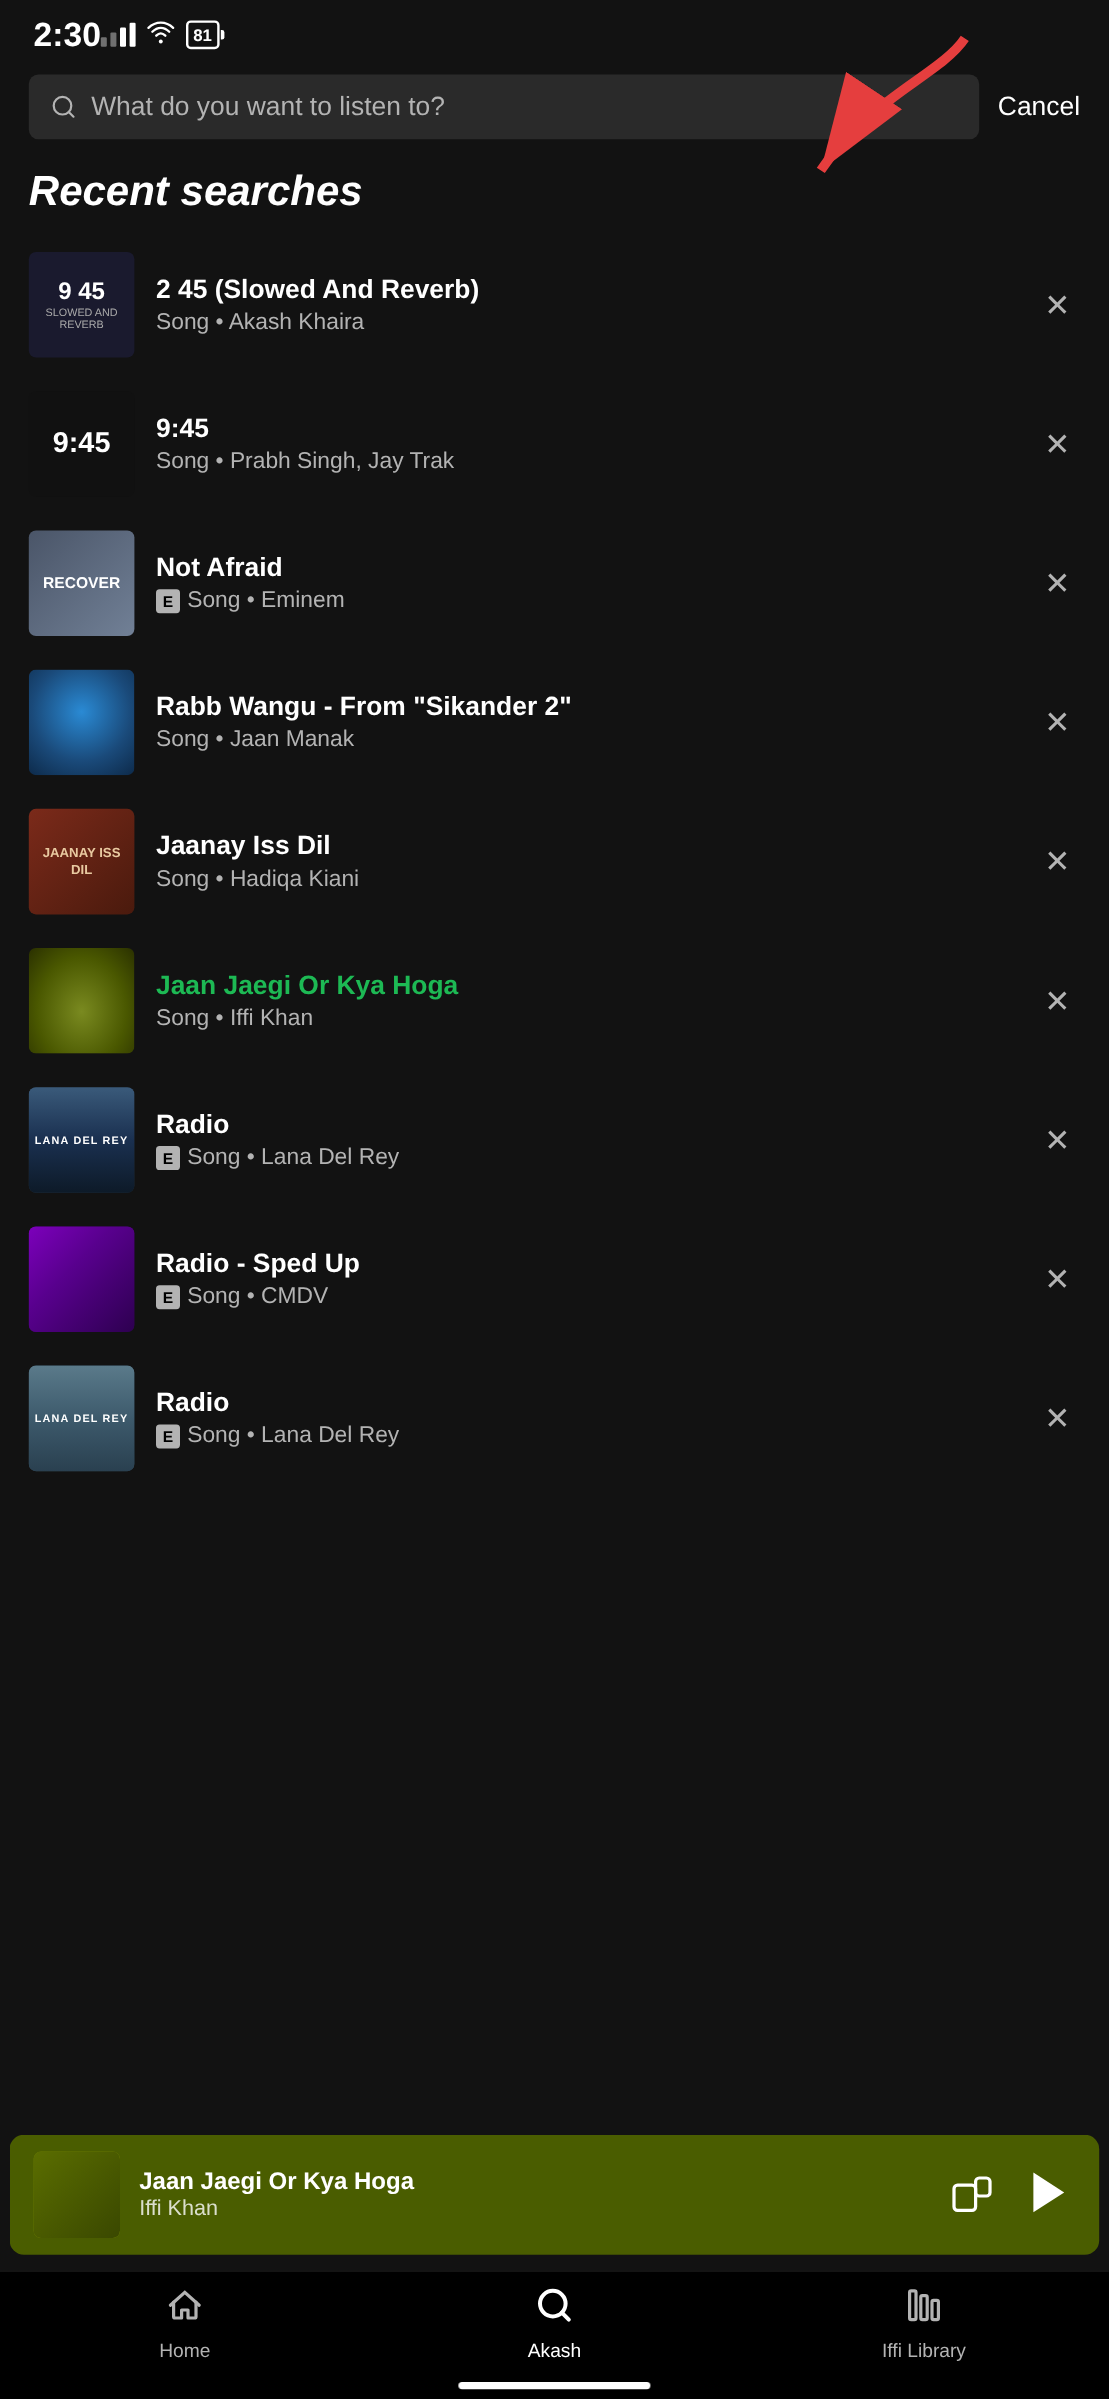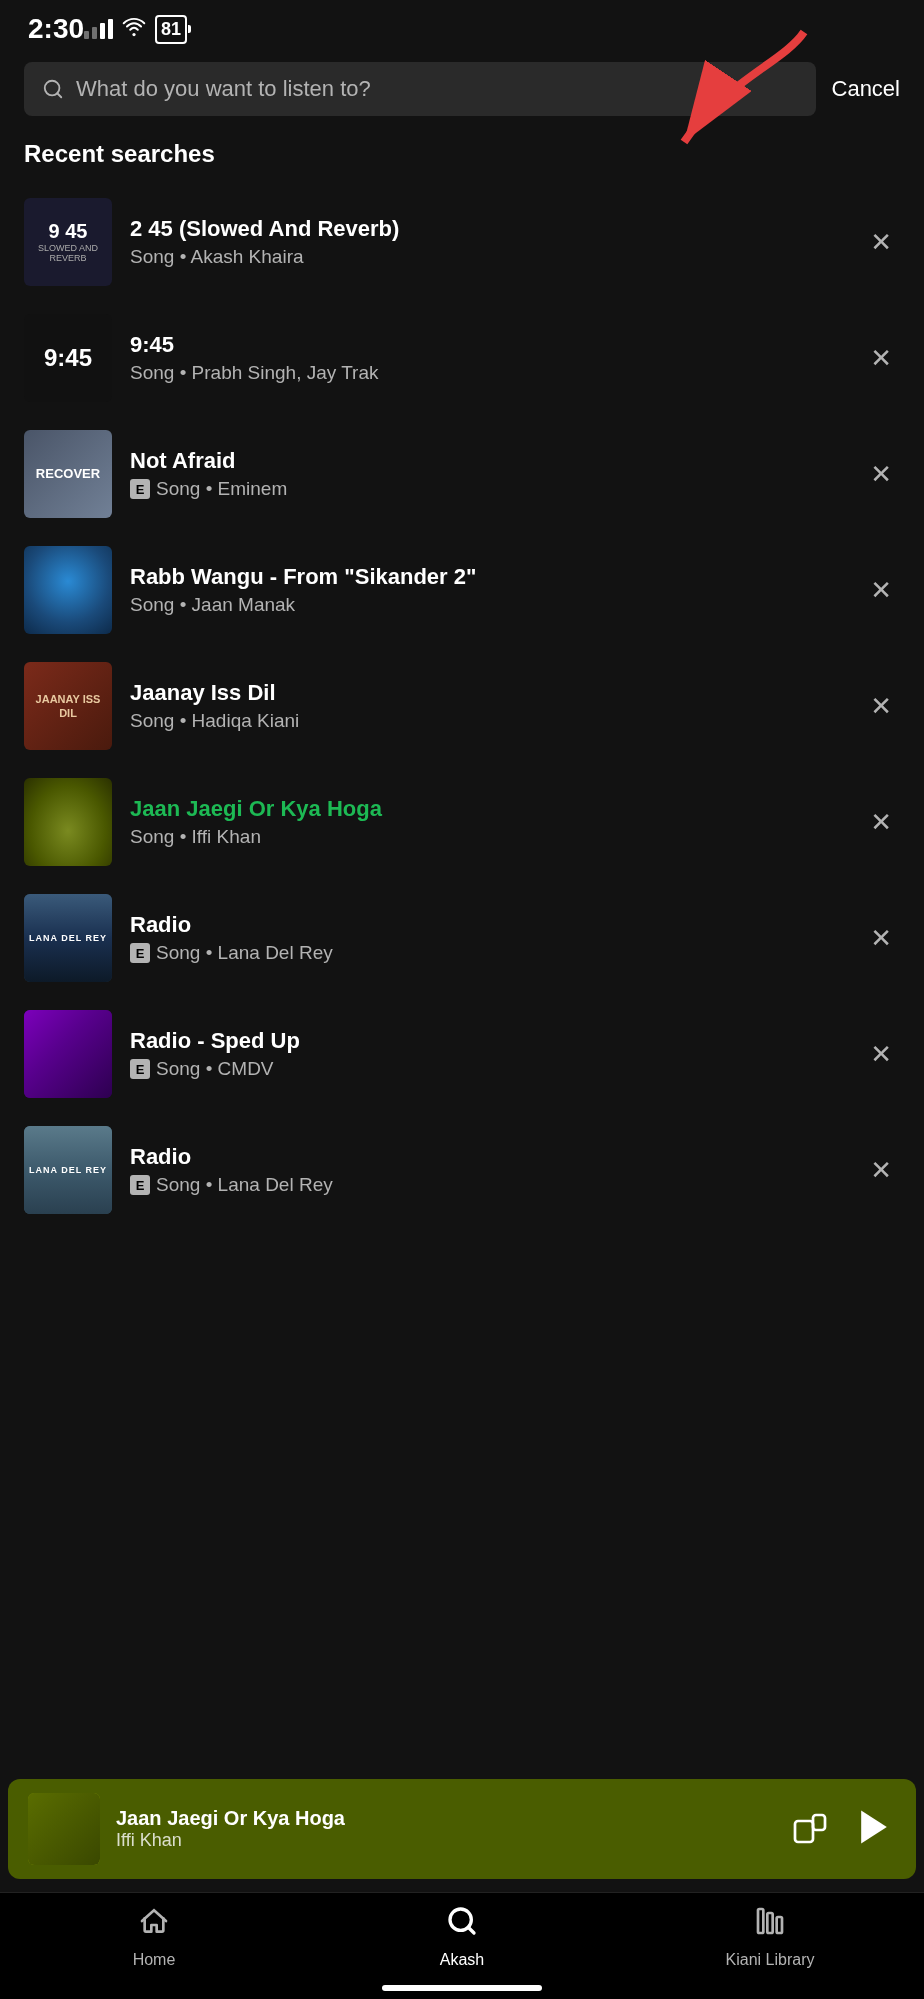--- a/index.html
+++ b/index.html
@@ -53,21 +53,21 @@
       font-size: 18px;
       color: #fff;
     }
 
     .battery-icon {
       display: flex;
       align-items: center;
       border: 2px solid #fff;
       border-radius: 4px;
       padding: 2px 4px;
-      font-size: 18px;
+      font-size: 14px;
       font-weight: 600;
       color: #fff;
       position: relative;
     }
 
     .battery-icon::after {
       content: '';
       position: absolute;
       right: -6px;
       top: 50%;
@@ -103,24 +103,25 @@
 
     .cancel-button {
       color: #fff;
       font-size: 22px;
       cursor: pointer;
       white-space: nowrap;
     }
 
     
     .recent-searches-title {
-      font-size: 24px;
+      font-size: 35px;
       font-weight: 800;
       color: #fff;
       padding: 8px 24px 16px;
+      font-style: italic;
     }
 
     
     .search-item {
       display: flex;
       align-items: center;
       padding: 14px 24px;
       gap: 18px;
     }
 
@@ -515,17 +516,17 @@
   </div>
 
   <div class="nav-item">
     <span class="nav-icon">
       <svg width="32" height="32" viewBox="0 0 24 24" fill="none">
         <rect x="3" y="3" width="4" height="18" rx="1" stroke="#b3b3b3" stroke-width="2"></rect>
         <rect x="10" y="6" width="4" height="15" rx="1" stroke="#b3b3b3" stroke-width="2"></rect>
         <rect x="17" y="9" width="4" height="12" rx="1" stroke="#b3b3b3" stroke-width="2"></rect>
       </svg>
     </span>
-    <span class="nav-label">Kiani Library</span>
+    <span class="nav-label">Iffi Library</span>
   </div>
 </div>
 
 <div class="home-bar"></div>
 
 </body></html>

